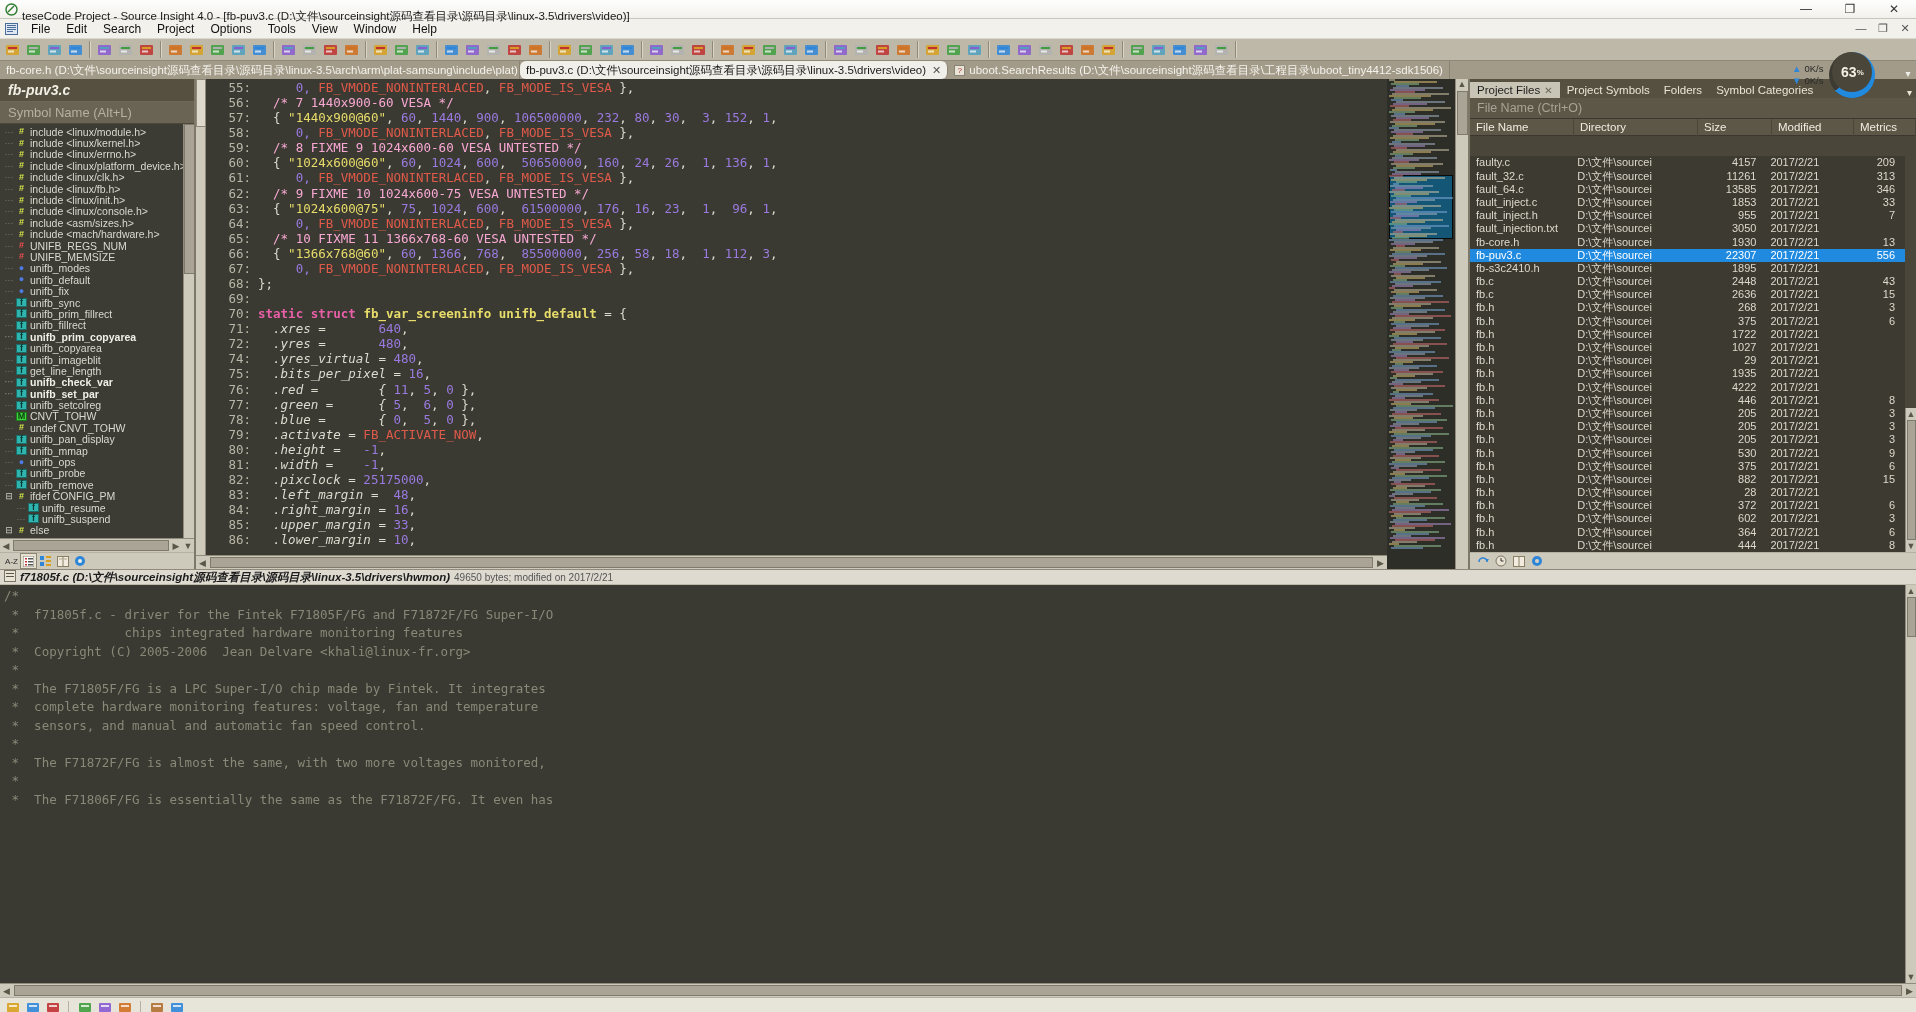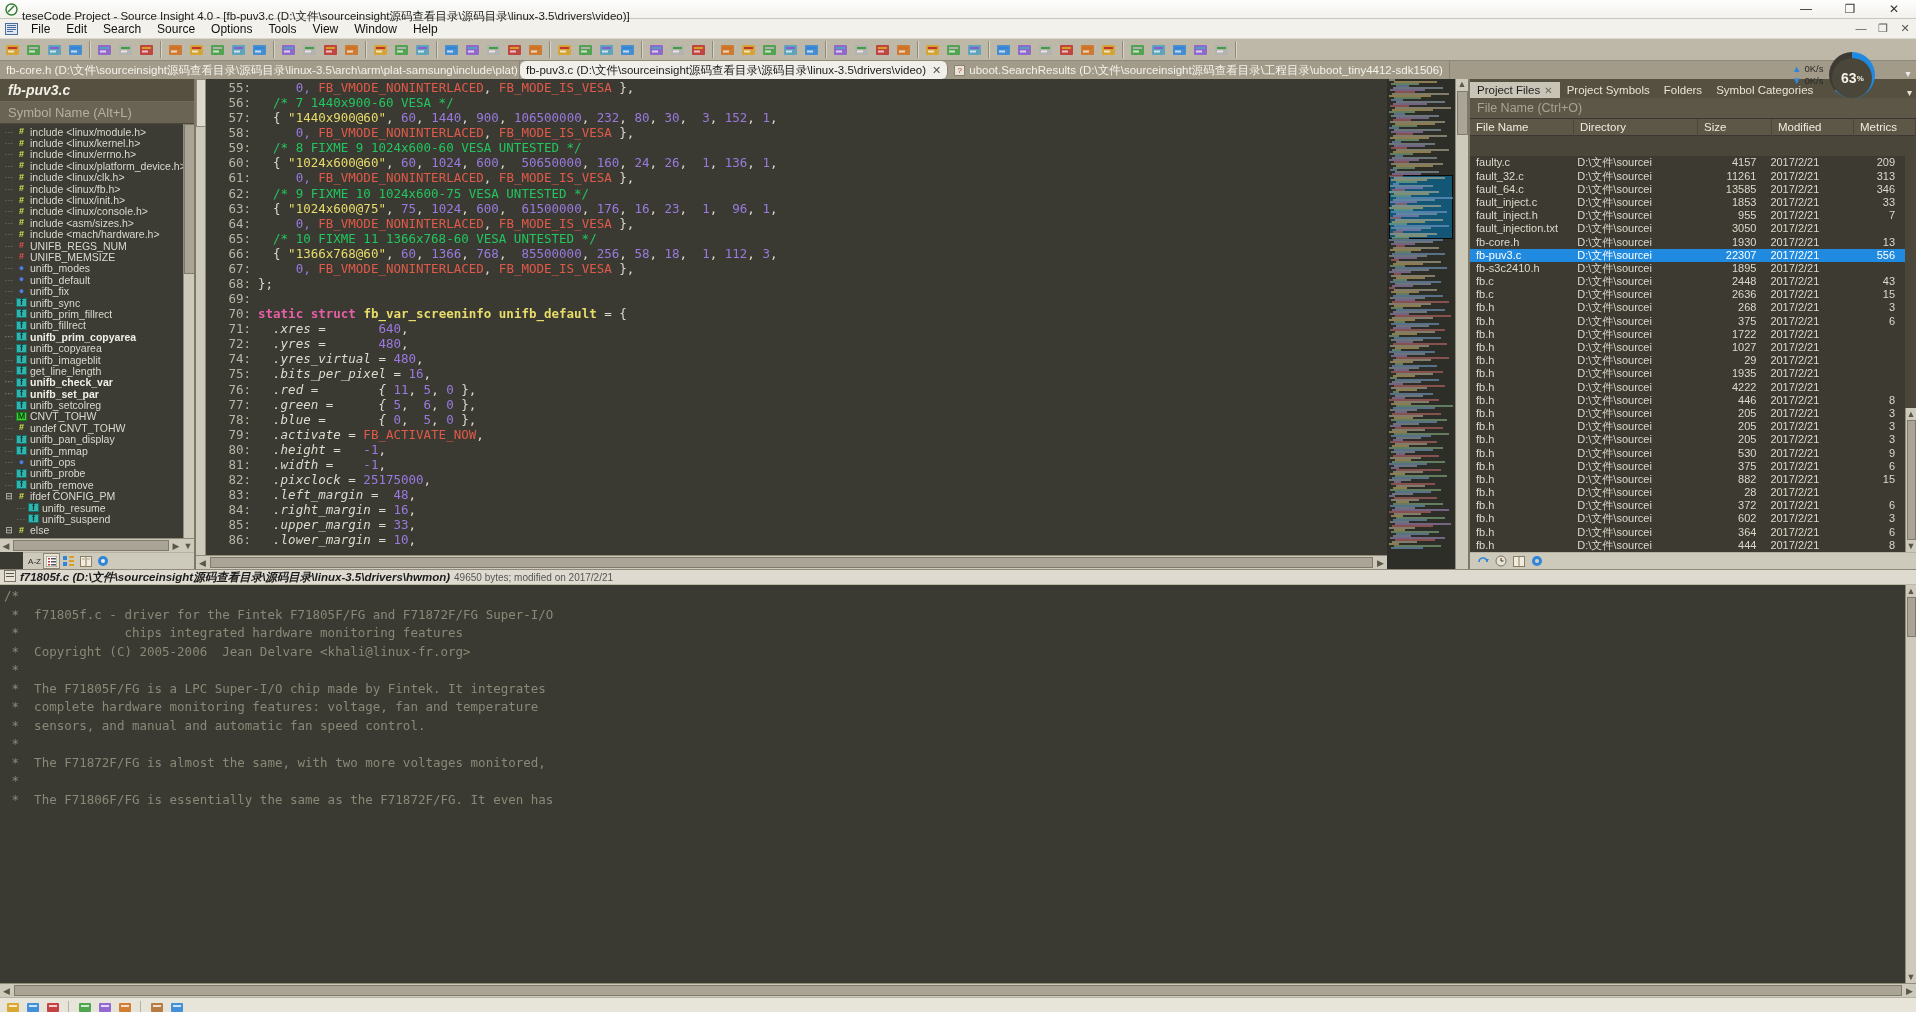--- a/index.html
+++ b/index.html
@@ -113,21 +113,21 @@
   .sym-vscroll { position:absolute; right:0; top:0; width:11px; height:100%;
                  background:#cdc9bb; border-left:1px solid #908b7b;}
   .sym-vthumb { position:absolute; left:0; width:11px; background:#a9a496;
                 border:1px solid #7e7a6c; }
   .sym-hbar { height:14px; background:#cdc9bb; display:flex; align-items:center;
               border-top:1px solid #908b7b; }
   .sym-hbar .arr { width:12px; text-align:center; color:#5a5648; font-size:9px;}
   .sym-hthumb { flex:1; height:11px; background:#a9a496; border:1px solid #7e7a6c;
                 margin:0 1px;}
   .sym-tools { height:17px; background:#cdc9bb; display:flex; align-items:center;
-               gap:2px; padding-left:4px; border-top:1px solid #b6b1a2;margin-left:23px;}
+               gap:2px; padding-left:4px; border-top:1px solid #b6b1a2;}
   .sym-tools .st { width:15px;height:14px;display:flex;align-items:center;
                justify-content:center;font-size:10px;}
   .sym-tools .st.sel { background:#e7e2d0; outline:1px solid #8b8676; }
 
   
   .editorpane { flex:1; background:#3a3a32; display:flex; flex-direction:column;
                 position:relative; min-width:0; }
   .ed-body { flex:1; display:flex; overflow:hidden; }
   .ed-leftbar { width:10px; background:#cdc9bb; border-right:1px solid #8f8a7a;
                 position:relative;}
@@ -135,21 +135,21 @@
                 border:1px solid #8f8a7a;}
   .ed-code { flex:1; background:#3a3a32; font-family:"DejaVu Sans Mono", monospace;
              font-size:12.5px; overflow:hidden; padding-top:1px; }
   .cline { height:15.08px; white-space:pre; line-height:15.08px; }
   .ln { color:#b9b6a8; display:inline-block; width:52px; text-align:right;
         padding-right:7px; }
   .kw  { color:#e85fa8; font-weight:bold; }
   .typ { color:#e8dc6a; font-weight:bold; }
   .str { color:#e8dc6a; }
   .num { color:#9a7ae0; }
-  .cmt { color:#22c55e; }
+  .cmt { color:#f9a8d4; }
   .mac { color:#e05a4a; }
   .pln { color:#dedbd0; }
   .fld { color:#dedbd0; font-style:italic; }
   .ed-hbar { height:14px; background:#cdc9bb; display:flex; align-items:center;
              border-top:1px solid #908b7b;}
   .ed-hbar .arr { width:13px;text-align:center;color:#5a5648;font-size:9px;}
   .ed-hthumb { flex:1;height:11px;background:#a9a496;border:1px solid #7e7a6c;margin:0 1px;}
 
   
   .minimap { width:68px; background:#2e2e28; position:relative; overflow:hidden;}
@@ -190,21 +190,21 @@
   .pp-foot .st{width:15px;height:14px;display:flex;align-items:center;
                justify-content:center;font-size:10px;}
 
   
   .gauge-wrap{ position:absolute; right:6px; top:60px; width:118px; height:30px;
                display:flex; align-items:center; gap:6px; }
   .gauge-stats{ font-size:9.5px; color:#2a2a2a; line-height:12px; }
   .gauge-stats .ln2{ display:flex; align-items:center; gap:3px;}
   .gauge-circ{ width:46px;height:46px;border-radius:50%;
     background: conic-gradient(#1f8ae0 0% 63%, #3c3a33 63% 100%);
-    display:flex;align-items:flex-end;justify-content:center; position:relative;}
+    display:flex;align-items:flex-start;justify-content:center; position:relative;}
   .gauge-inner{ width:40px;height:40px;border-radius:50%;background:#4a463a;
     display:flex;align-items:center;justify-content:center;
     color:#f3f0e6;font-size:14px;font-weight:bold;}
   .gauge-inner sup{font-size:8px;}
 
   
   .botwin { height:428px; background:#f5f4ee; display:flex; flex-direction:column;}
   .bot-title { height:16px; background:#dedad0; display:flex; align-items:center;
                gap:4px; padding-left:4px; font-size:11.5px; color:#1b1b1b;
                border-top:1px solid #8e897b; border-bottom:1px solid #bdb8a8;}
@@ -256,21 +256,21 @@
           <rect x="0.5" y="0.5" width="12" height="11" fill="#dfe7f2" stroke="#4a6c9b"></rect>
           <rect x="2" y="2" width="9" height="1" fill="#4a6c9b"></rect>
           <rect x="2" y="4" width="9" height="1" fill="#4a6c9b"></rect>
           <rect x="2" y="6" width="9" height="1" fill="#4a6c9b"></rect>
           <rect x="2" y="8" width="6" height="1" fill="#4a6c9b"></rect>
         </svg>
     </span>
     <div class="mi">File</div>
     <div class="mi">Edit</div>
     <div class="mi">Search</div>
-    <div class="mi">Source</div>
+    <div class="mi">Project</div>
     <div class="mi">Options</div>
     <div class="mi">Tools</div>
     <div class="mi">View</div>
     <div class="mi">Window</div>
     <div class="mi">Help</div>
     <div class="win-min">
       <span>—</span>
       <span>❐</span>
       <span>✕</span>
     </div>

